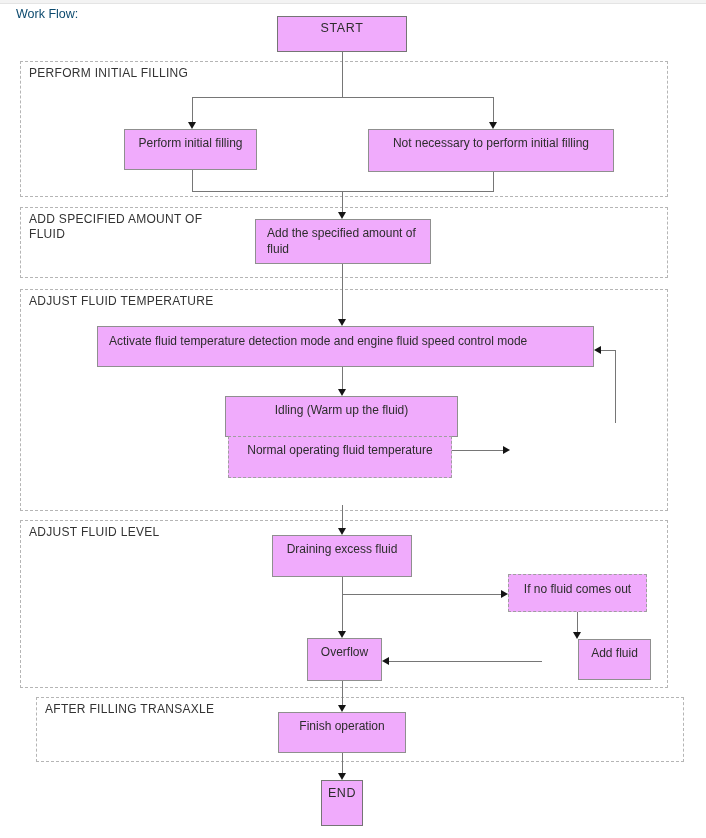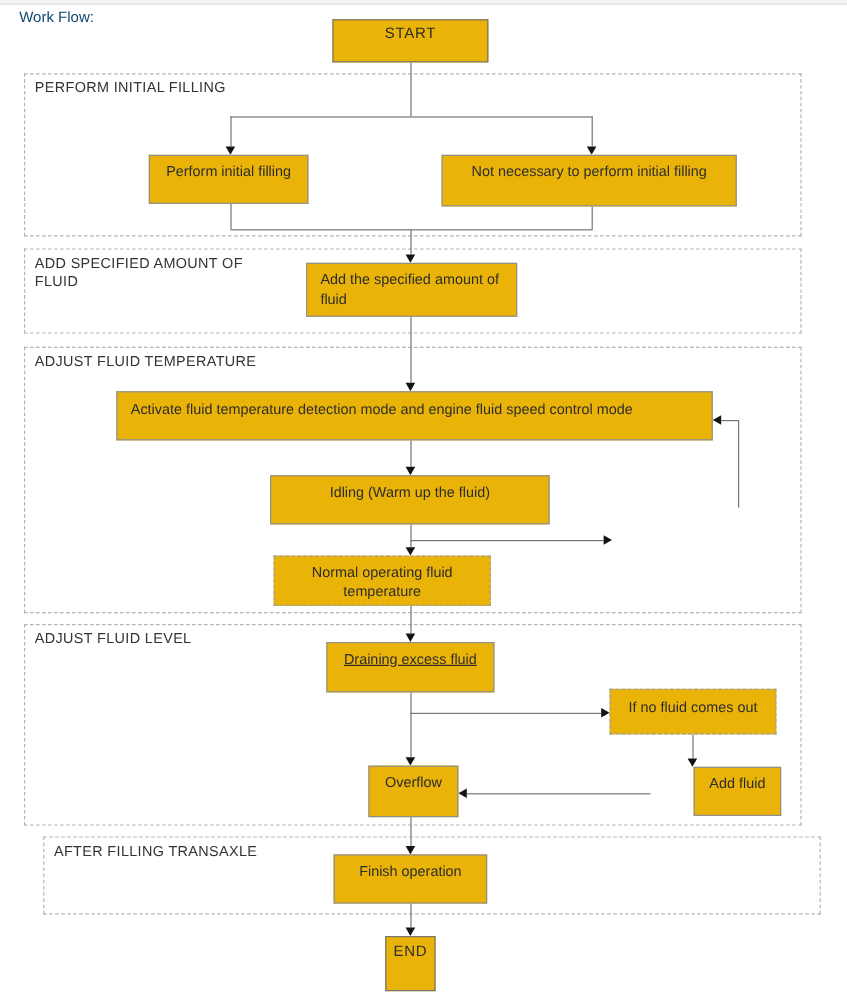--- a/index.html
+++ b/index.html
@@ -4,21 +4,21 @@
 <style>
   html,body{margin:0;padding:0;background:#fff;}
   #canvas{
     position:relative;width:706px;height:838px;background:#ffffff;
     font-family:"Liberation Sans", sans-serif;color:#2d2d2d;overflow:hidden;
   }
   #topstrip{position:absolute;left:0;top:0;width:706px;height:3px;background:#f3f3f3;border-bottom:1px solid #e4e4e4;}
   .pagelabel{position:absolute;left:16px;top:7px;font-size:12.5px;color:#0c4a6e;}
   .section{position:absolute;border:1px dashed #b5b5b5;box-sizing:border-box;background:transparent;}
   .stitle{position:absolute;font-size:12px;color:#333;letter-spacing:.3px;line-height:15px;}
-  .box{position:absolute;box-sizing:border-box;border:1px solid #8f8f8f;background:#eab308;
+  .box{position:absolute;box-sizing:border-box;border:1px solid #8f8f8f;background:#f0abfc;
        font-size:12px;line-height:16px;color:#2d2d2d;text-align:center;padding-top:5px;z-index:3;}
   .box.lt{text-align:left;padding-left:11px;padding-right:6px;}
   .dbox{border:1px dashed #9f9f9f;}
   .startend{border-color:#757575;font-size:12.5px;letter-spacing:.6px;padding-top:3px;}
   .vl{position:absolute;width:1px;background:#767676;z-index:2;}
   .hl{position:absolute;height:1px;background:#767676;z-index:2;}
   .ad,.ar,.al{position:absolute;width:0;height:0;z-index:2;}
   .ad{border-left:4px solid transparent;border-right:4px solid transparent;border-top:7px solid #141414;}
   .ar{border-top:4px solid transparent;border-bottom:4px solid transparent;border-left:7px solid #141414;}
   .al{border-top:4px solid transparent;border-bottom:4px solid transparent;border-right:7px solid #141414;}
@@ -82,20 +82,20 @@
   <div class="ad" style="left:338px;top:705px;"></div>
   <div class="vl" style="left:342px;top:753px;height:20px;"></div>
   <div class="ad" style="left:338px;top:773px;"></div>
 
   <div class="box startend" style="left:277px;top:16px;width:130px;height:36px;">START</div>
   <div class="box" style="left:124px;top:129px;width:133px;height:41px;">Perform initial filling</div>
   <div class="box" style="left:368px;top:129px;width:246px;height:43px;">Not necessary to perform initial filling</div>
   <div class="box lt" style="left:255px;top:219px;width:176px;height:45px;">Add the specified amount of fluid</div>
   <div class="box lt" style="left:97px;top:326px;width:497px;height:41px;padding-top:6px;">Activate fluid temperature detection mode and engine fluid speed control mode</div>
   <div class="box" style="left:225px;top:396px;width:233px;height:41px;">Idling (Warm up the fluid)</div>
-  <div class="box dbox" style="left:228px;top:463px;width:181px;height:42px;">Normal operating fluid temperature</div>
-  <div class="box" style="left:272px;top:535px;width:140px;height:42px;text-decoration:underline;">Draining excess fluid</div>
+  <div class="box dbox" style="left:228px;top:436px;width:224px;height:42px;">Normal operating fluid temperature</div>
+  <div class="box" style="left:272px;top:535px;width:140px;height:42px;">Draining excess fluid</div>
   <div class="box" style="left:307px;top:638px;width:75px;height:43px;">Overflow</div>
   <div class="box dbox" style="left:508px;top:574px;width:139px;height:38px;padding-top:6px;">If no fluid comes out</div>
   <div class="box" style="left:542px;top:639px;width:73px;height:41px;margin-left:36px;">Add fluid</div>
   <div class="box" style="left:278px;top:712px;width:128px;height:41px;">Finish operation</div>
   <div class="box startend" style="left:321px;top:780px;width:42px;height:46px;padding-top:4px;">END</div>
 </div>
 
 </body></html>

